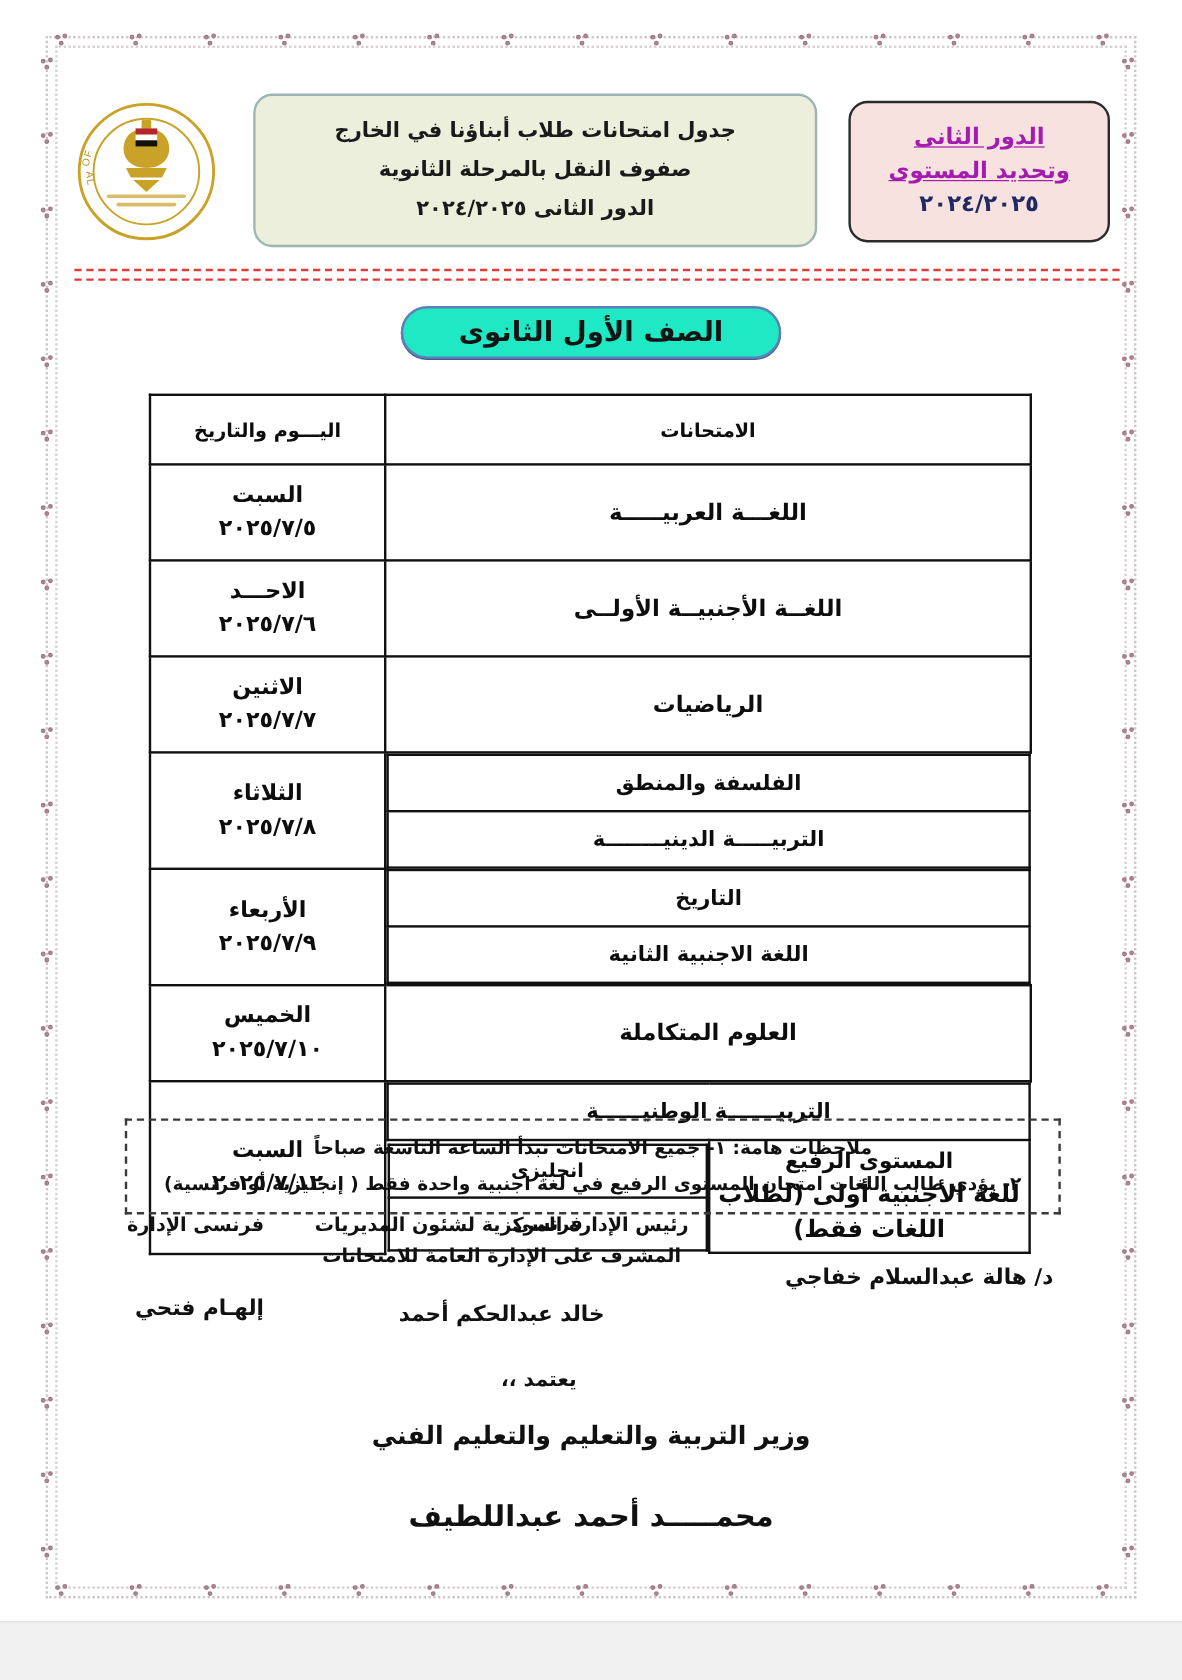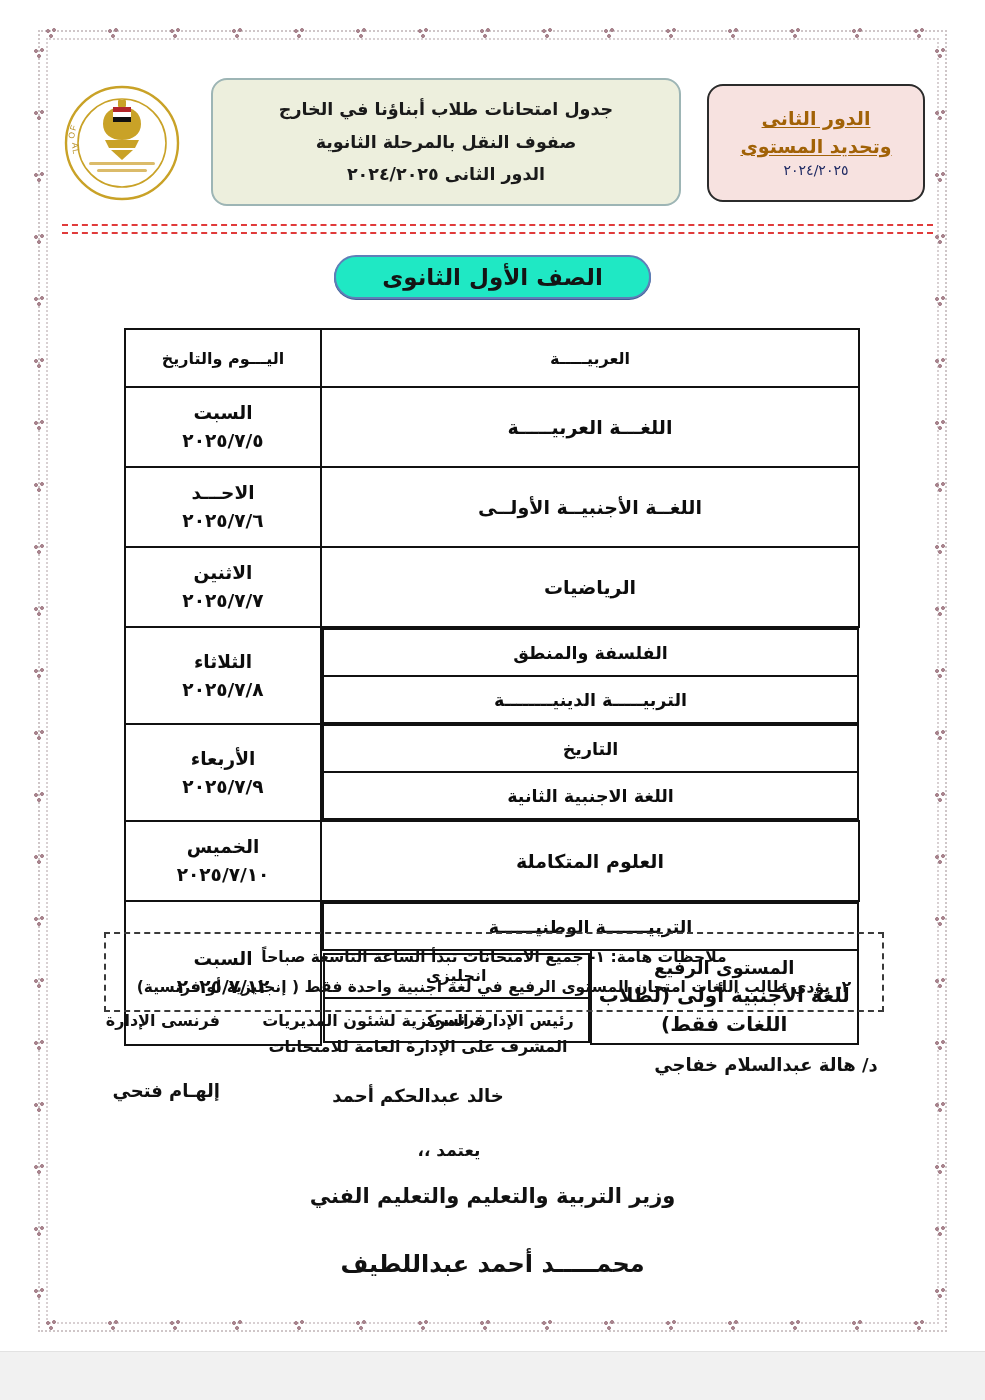--- a/index.html
+++ b/index.html
@@ -89,31 +89,31 @@
   .box-round2 {
     right: 8px;
     top: 6px;
     width: 218px;
     height: 118px;
     background: #f7e2e0;
     border: 2px solid #2b2b2b;
     border-radius: 16px;
   }
   .box-round2 .ln {
-    color: #a16207;
+    color: #a21caf;
     font-weight: bold;
     font-size: 19px;
     line-height: 1.45;
     text-decoration: underline;
     text-underline-offset: 2px;
   }
   .box-round2 .yr {
     color: #1f2a63;
-    font-weight: normal;
-    font-size: 14px;
+    font-weight: bold;
+    font-size: 19px;
     line-height: 1.5;
     text-decoration: none;
   }
   .box-title {
     right: 252px;
     top: 0;
     width: 470px;
     height: 128px;
     background: #edefdd;
     border: 2px solid #9db5b5;
@@ -692,21 +692,21 @@
 
   <div class="divider"></div>
 
   <div class="grade-pill">
     <span>الصف الأول الثانوى</span>
   </div>
 
   <table class="sched">
     <tbody>
       <tr>
-        <td class="hdr">العربيـــــة</td>
+        <td class="hdr">الامتحانات</td>
         <td class="hdr col-date">اليـــوم والتاريخ</td>
       </tr>
 
       <tr>
         <td class="subj tall">اللغـــة العربيـــــة</td>
         <td class="daycell col-date">
           <div>السبت</div>
           <div>٢٠٢٥/٧/٥</div>
         </td>
       </tr>

